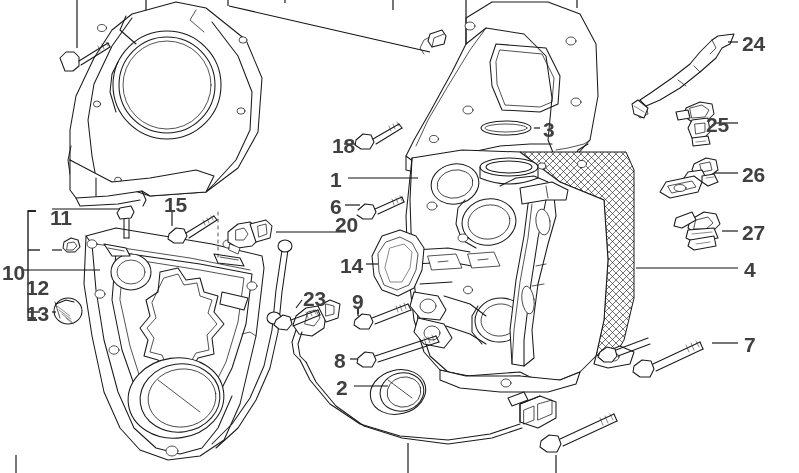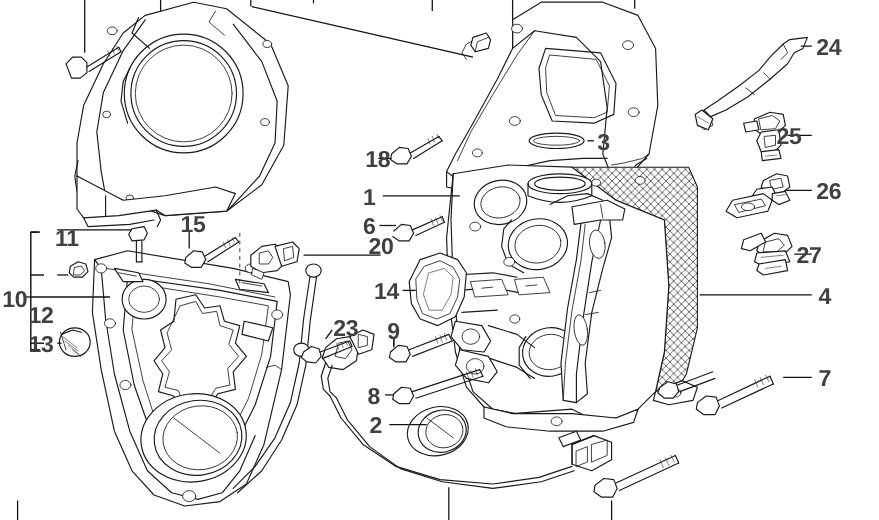--- a/index.html
+++ b/index.html
@@ -461,15 +461,15 @@
   <div class="callout" style="left:26px;top:241px;margin-top:36px;">12</div>
   <div class="callout" style="left:26px;top:303px;">13</div>
   <div class="callout" style="left:340px;top:255px;">14</div>
   <div class="callout" style="left:164px;top:194px;">15</div>
   <div class="callout" style="left:320px;top:135px;margin-left:12px;">18</div>
   <div class="callout" style="left:317px;top:214px;margin-left:18px;">20</div>
   <div class="callout" style="left:283px;top:288px;padding-left:20px;">23</div>
   <div class="callout" style="left:742px;top:33px;">24</div>
   <div class="callout" style="left:706px;top:114px;">25</div>
   <div class="callout" style="left:742px;top:164px;">26</div>
-  <div class="callout" style="left:724px;top:222px;">27</div>
+  <div class="callout" style="left:742px;top:222px;">27</div>
 
 </div>
 
 </body></html>

